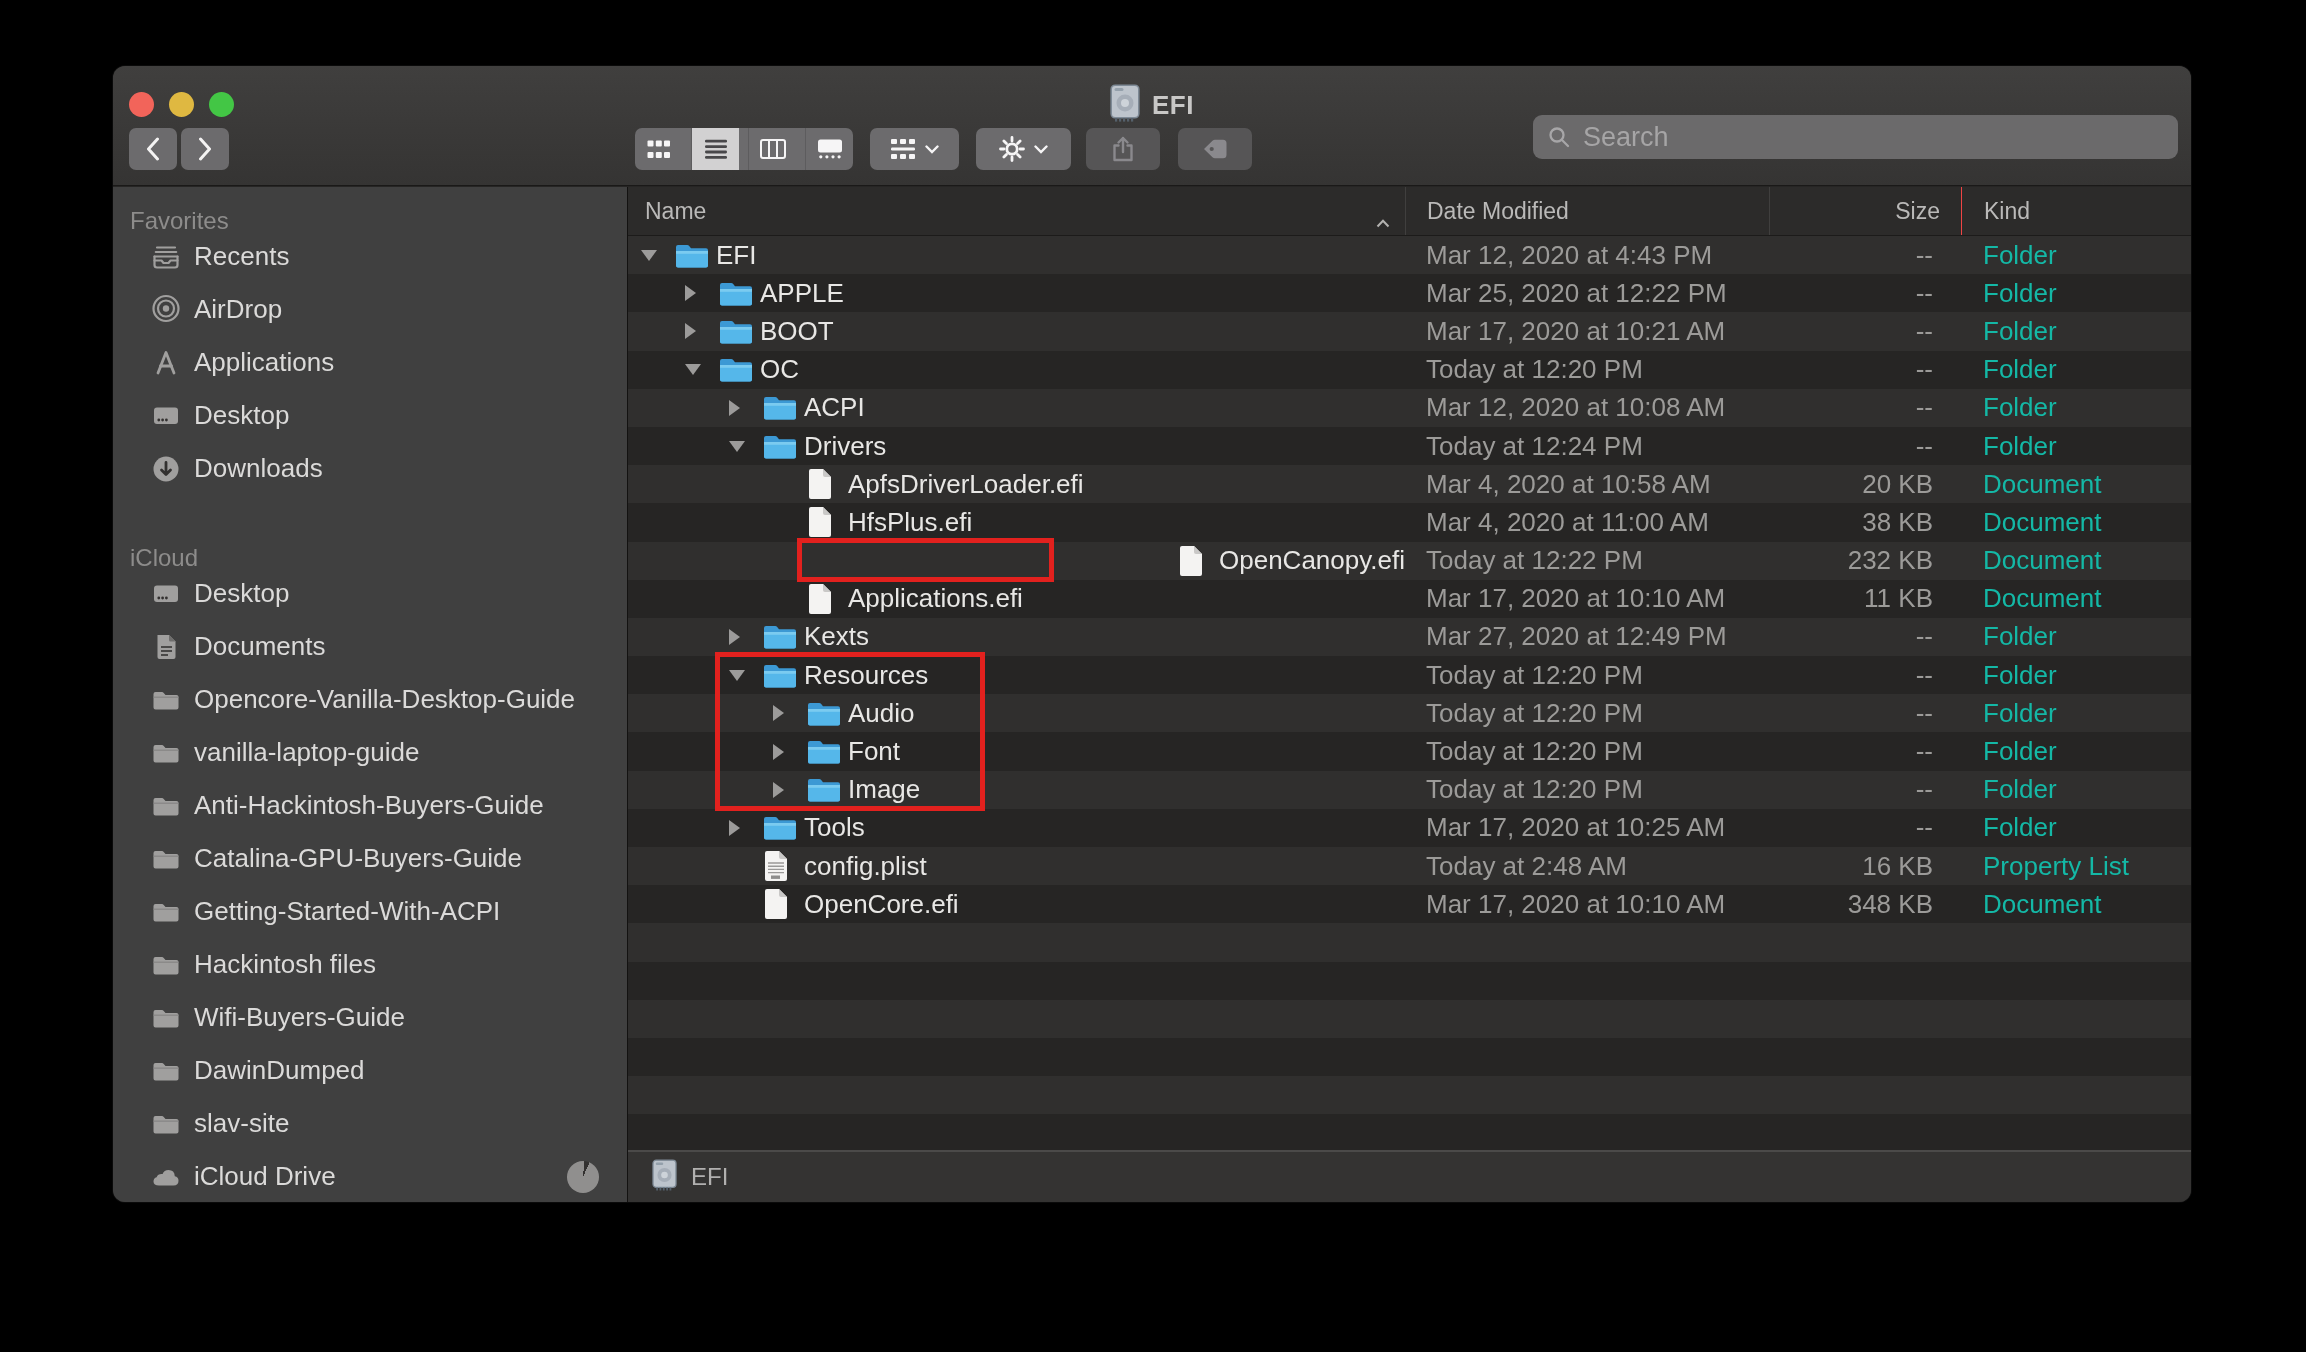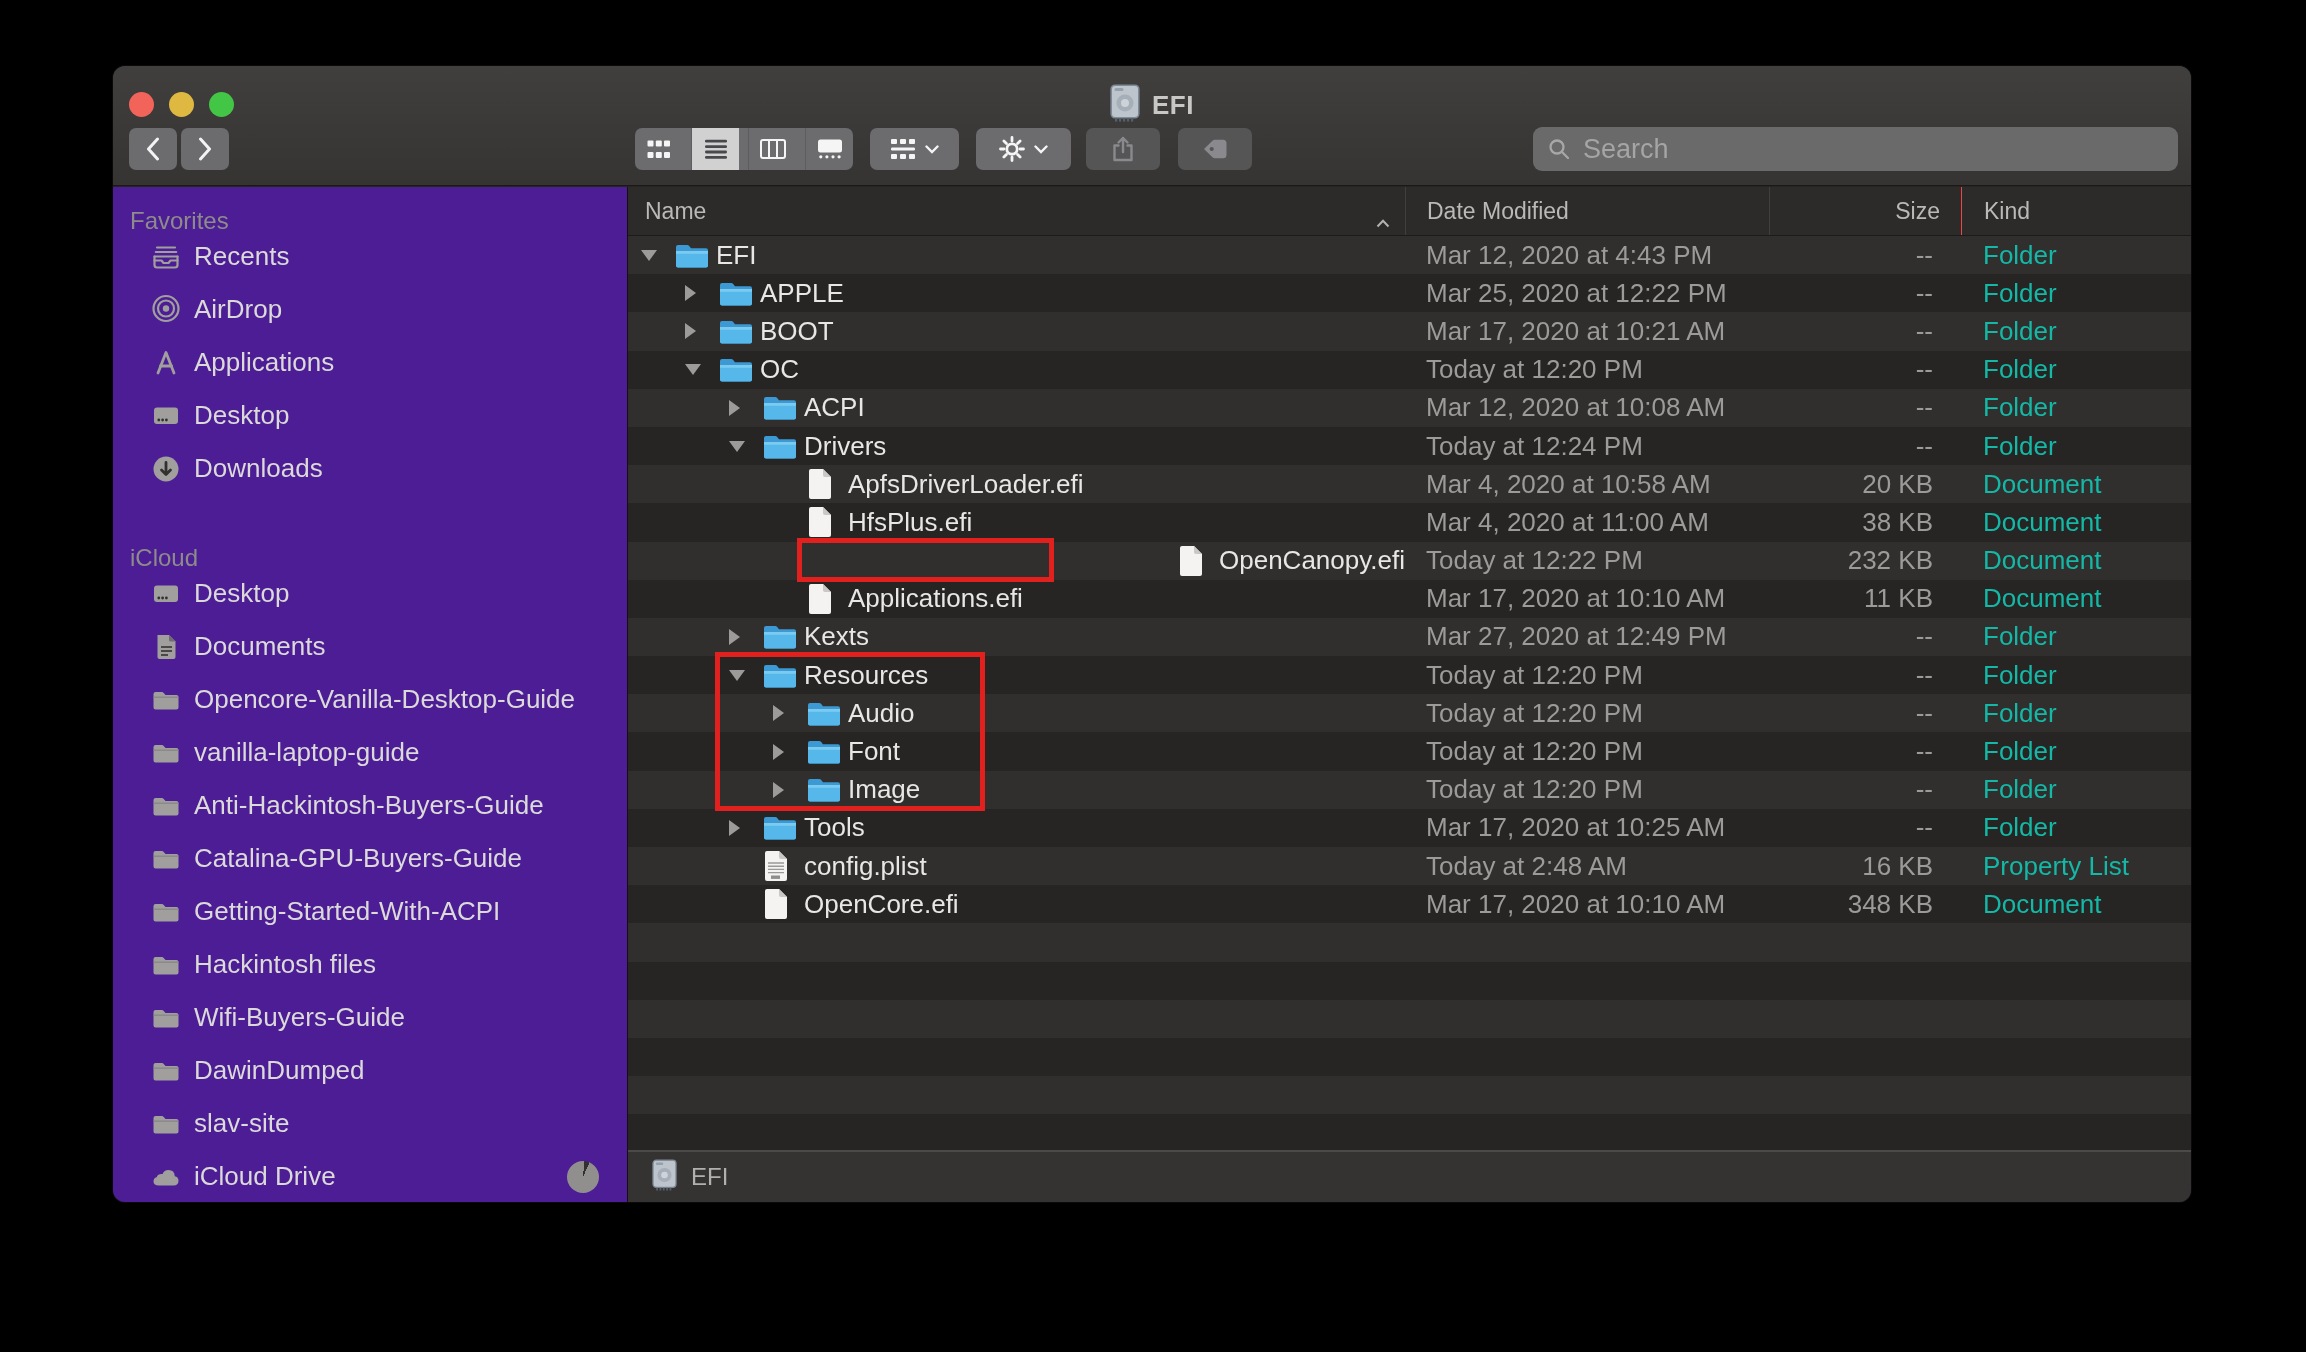--- a/index.html
+++ b/index.html
@@ -24,28 +24,28 @@
   .navback{left:16px;width:48px;}
   .navfwd{left:68px;width:48px;}
   .segs{left:522px;width:218px;padding:0;display:flex;overflow:hidden;background:#6c6b6d;}
   .seg{flex:1;height:100%;display:flex;align-items:center;justify-content:center;border-left:1px solid #5d5c5e;}
   .seg:first-child{border-left:none;}
   .seg.sel{background:#d2d1d2;}
   .grpbtn{left:757px;width:89px;}
   .gearbtn{left:863px;width:95px;}
   .sharebtn{left:973px;width:74px;}
   .tagbtn{left:1065px;width:74px;}
-  .search{position:absolute;left:1420px;top:61px;width:645px;height:44px;border-radius:9px;
+  .search{position:absolute;left:1420px;top:49px;width:645px;height:44px;border-radius:9px;
     background:#6b6a6b;display:flex;align-items:center;padding:0 14px;}
   .search input{flex:1;background:transparent;border:none;outline:none;color:#e8e7e6;
     font-size:27px;margin-left:10px;font-family:inherit;}
   .search input::placeholder{color:#a6a5a6;}
   
   .main{position:absolute;top:121px;bottom:0;left:0;right:0;display:flex;}
-  .sidebar{width:515px;flex:none;background:#4c1d95;border-right:1px solid #131211;position:relative;
+  .sidebar{width:515px;flex:none;background:#404040;border-right:1px solid #131211;position:relative;
     padding-top:14px;}
   .sb-label{color:#8d8c8b;font-size:24px;padding:6px 0 10px 17px;height:40px;}
   .sb-label.second{margin-top:32px;}
   .sb-item{height:53px;display:flex;align-items:flex-start;padding-left:37px;position:relative;}
   .sb-icon{width:32px;height:32px;flex:none;display:flex;align-items:center;justify-content:center;}
   .sb-text{margin-left:12px;color:#dbdad9;font-size:26px;white-space:nowrap;}
   .pie{position:absolute;right:28px;width:32px;height:32px;border-radius:50%;
     background:conic-gradient(#908f8e 0deg 5deg,#333130 5deg 24deg,#908f8e 24deg 360deg);}
   .content{flex:1;position:relative;background:#262524;}
   

